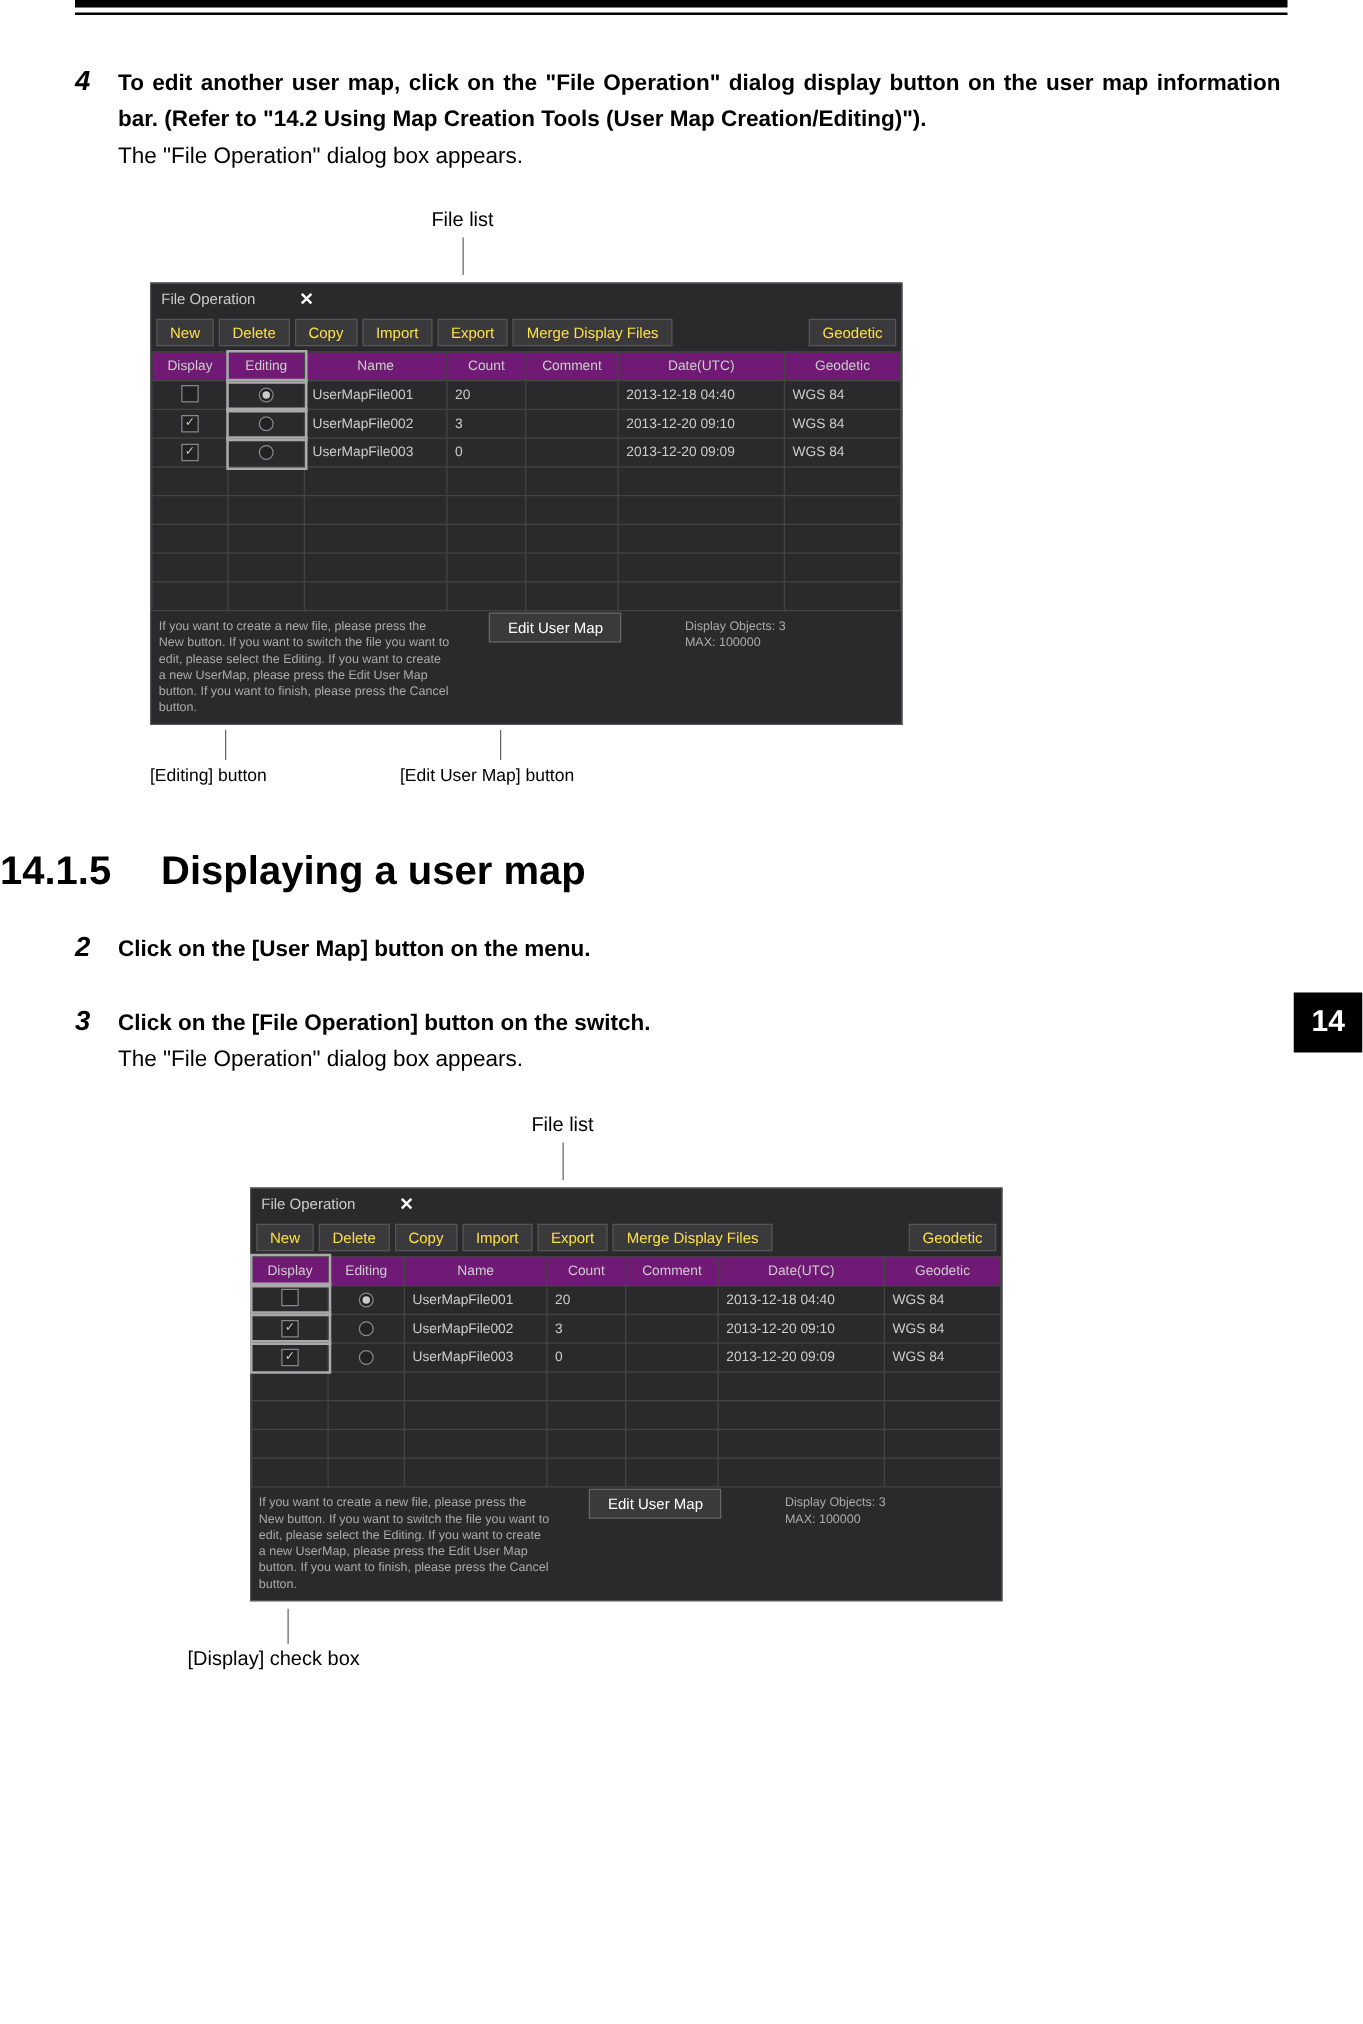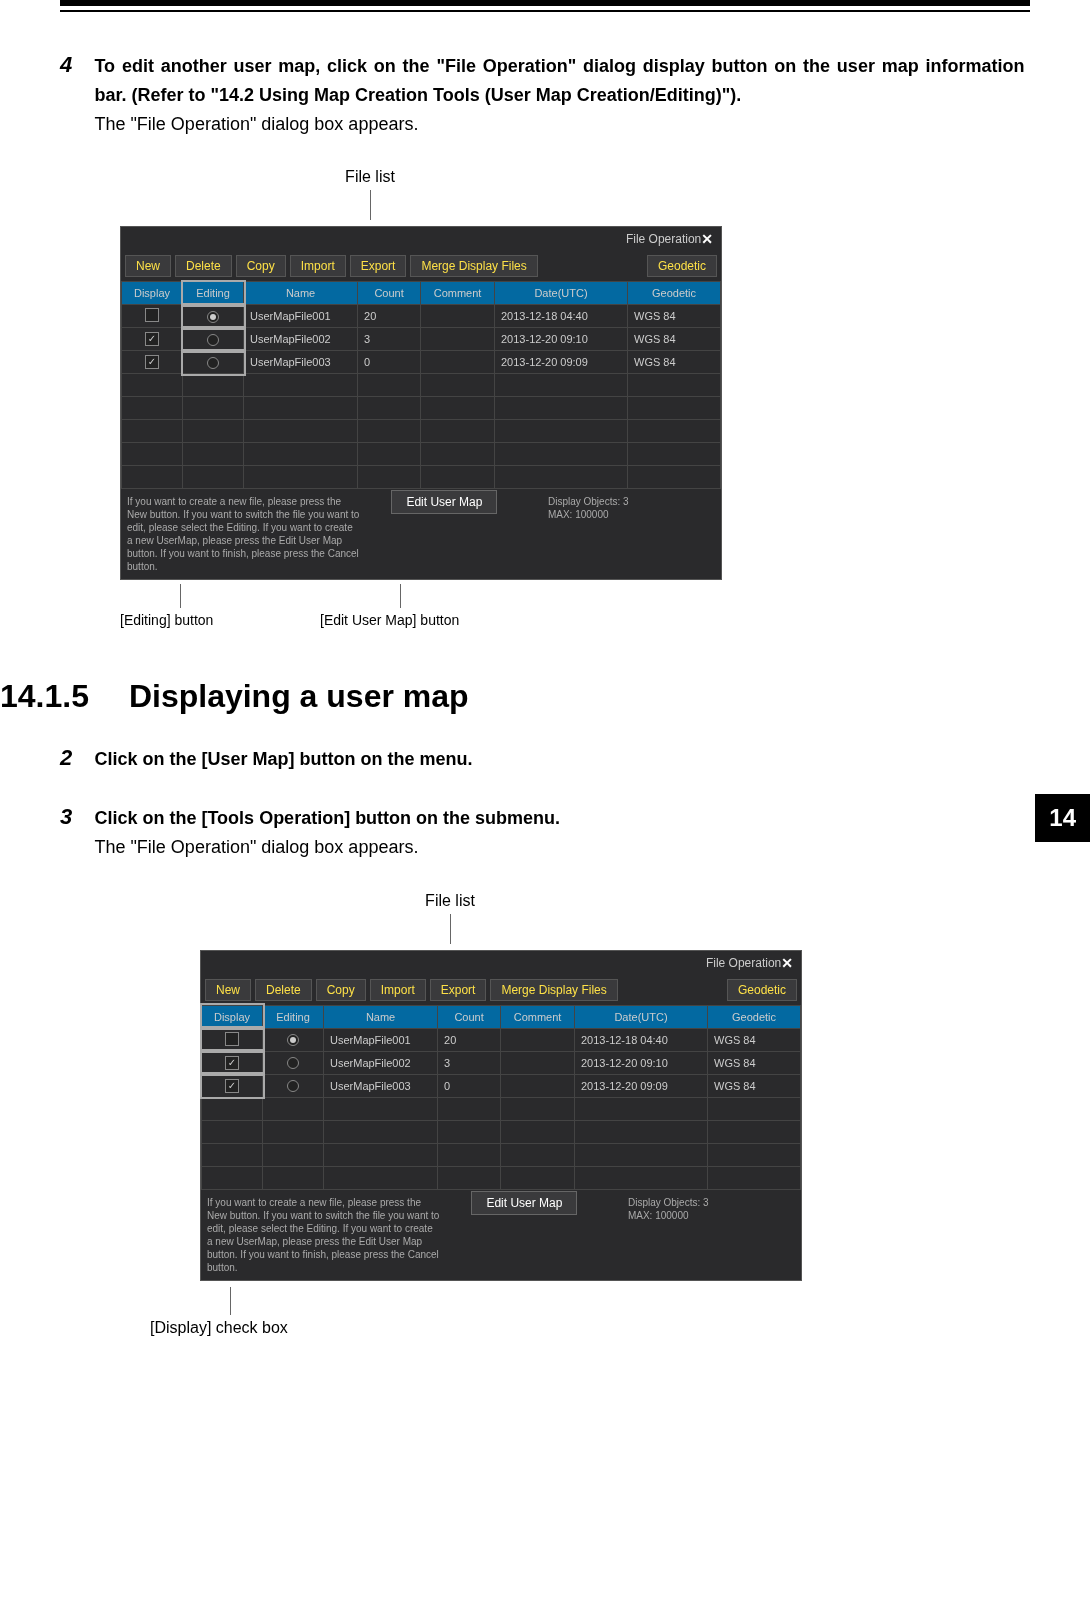--- a/index.html
+++ b/index.html
@@ -53,22 +53,23 @@
     font-family: Arial, sans-serif;
     font-size: 12px;
     border: 1px solid #555;
     width: 600px;
     margin: 0 auto;
     position: relative;
   }
   .dialog-title {
     padding: 4px 8px;
     display: flex;
-    justify-content: flex-end;
+    justify-content: flex-start;
     align-items: center;
+    gap: 35px;
   }
   .close-x {
     color: #fff;
     font-weight: bold;
     font-size: 14px;
     cursor: pointer;
   }
   .toolbar {
     display: flex;
     gap: 4px;
@@ -88,21 +89,21 @@
     border-collapse: collapse;
     font-size: 11px;
   }
   table.grid th, table.grid td {
     border: 1px solid #444;
     padding: 2px 6px;
     text-align: left;
     height: 18px;
   }
   table.grid th {
-    background: #0369a1;
+    background: #701a75;
     font-weight: normal;
     text-align: center;
   }
   .count-col { text-align: right; }
   .dialog-foot {
     display: flex;
     padding: 6px;
     font-size: 10px;
     line-height: 1.3;
     color: #aaa;
@@ -355,21 +356,21 @@
   <div class="step">
     <span class="step-num">2</span>
     <span class="step-body">
       <span class="step-bold">Click on the [User Map] button on the menu.</span>
     </span>
   </div>
 
   <div class="step">
     <span class="step-num">3</span>
     <span class="step-body">
-      <span class="step-bold">Click on the [Tools Operation] button on the submenu.</span><br>
+      <span class="step-bold">Click on the [File Operation] button on the switch.</span><br>
       <span class="step-plain">The "File Operation" dialog box appears.</span>
     </span>
   </div>
 
   <div class="ann-block" style="margin-left:340px; width:100px;">
     <span>File list</span>
     <div class="vline"></div>
   </div>
 
   <div class="dialog" style="margin-left:140px;">

